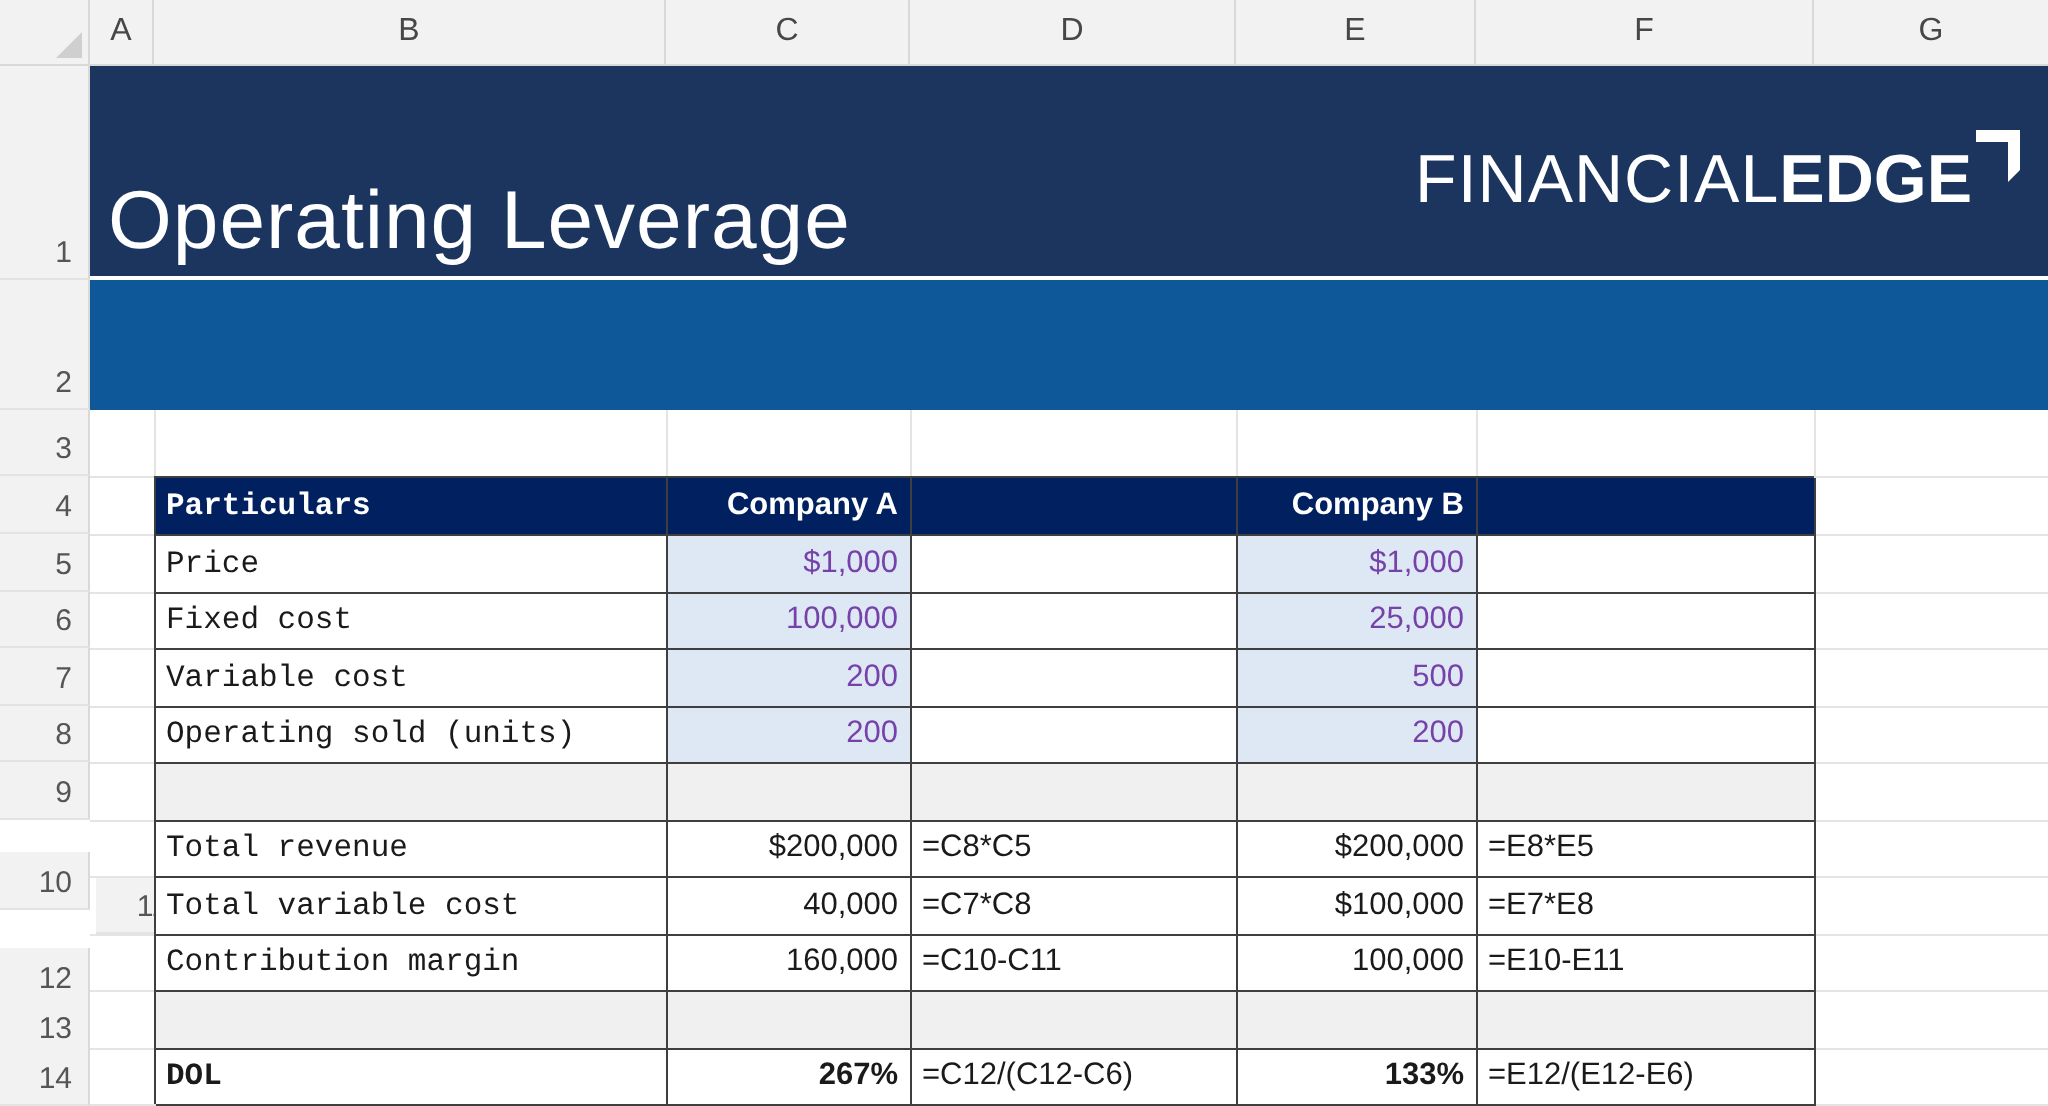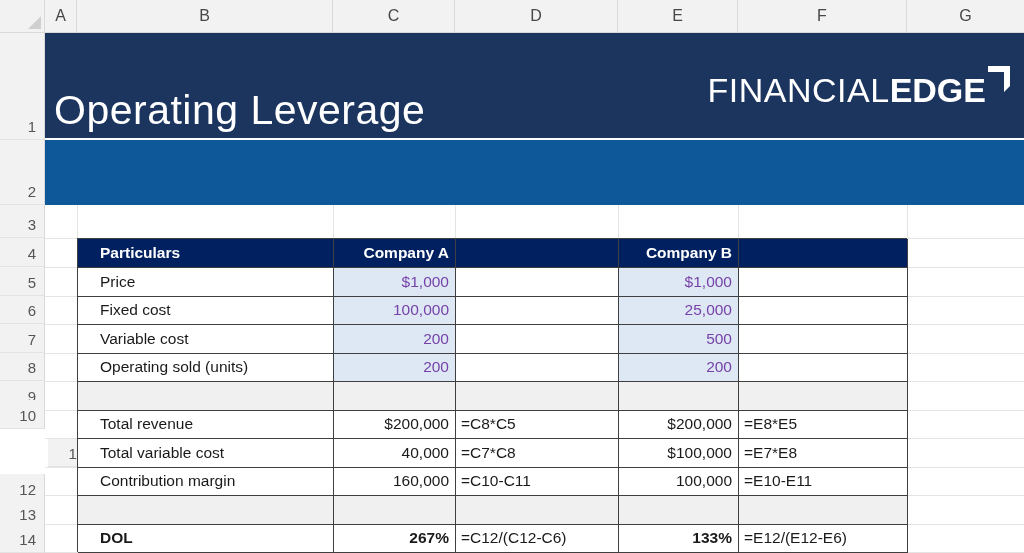--- a/index.html
+++ b/index.html
@@ -39,21 +39,21 @@
   .gl-v { position:absolute; top:205px; height:347px; width:1px; background:#E4E4E4; }
 
   
   #tbl { position:absolute; left:77px; top:238px; width:830px; height:314px;
          display:grid; grid-template-columns:256px 122px 163px 120px 169px;
          grid-template-rows:29px repeat(10, 28.5px);
          border-left:1px solid #3F3F3F; border-top:1px solid #3F3F3F; }
   .cell { border-right:1px solid #3F3F3F; border-bottom:1px solid #3F3F3F;
           display:flex; align-items:center; font-size:15.5px; color:#1A1A1A;
           background:#fff; overflow:hidden; white-space:nowrap; }
-  .lbl   { padding-left:22px; }
+  .lbl   { padding-left:5px;font-family:Liberation Mono, monospace; }
   .num   { justify-content:flex-end; padding-right:6px; }
   .inp   { justify-content:flex-end; padding-right:6px; }
   .fx    { padding-left:5px; }
   .gray  { background:#F0F0F0; }
   .head  { color:#FFFFFF; font-weight:700; }
   .b     { font-weight:700; }
 </style>
 </head>
 <body>
 
@@ -72,21 +72,21 @@
 
   <div class="rownum" style="top:33px;height:107px;">1</div>
   <div class="rownum" style="top:140px;height:65px;">2</div>
   <div class="rownum" style="top:205px;height:33px;">3</div>
   <div class="rownum" style="top:238px;height:29px;">4</div>
   <div class="rownum" style="top:267px;height:28.5px;">5</div>
   <div class="rownum" style="top:295.5px;height:28.5px;">6</div>
   <div class="rownum" style="top:324px;height:28.5px;">7</div>
   <div class="rownum" style="top:352.5px;height:28.5px;">8</div>
   <div class="rownum" style="top:381px;height:28.5px;">9</div>
-  <div class="rownum" style="top:400px;height:28.5px;">10</div>
+  <div class="rownum" style="top:426px;height:28.5px;">10</div>
   <div class="rownum" style="top:438px;height:28.5px;margin-left:48px;">11</div>
   <div class="rownum" style="top:474px;height:28.5px;">12</div>
   <div class="rownum" style="top:499px;height:28.5px;">13</div>
   <div class="rownum" style="top:523.5px;height:29.5px;">14</div>
 
   <div class="gl-v" style="left:77px;"></div>
   <div class="gl-v" style="left:333px;height:33px;"></div>
   <div class="gl-v" style="left:455px;height:33px;"></div>
   <div class="gl-v" style="left:618px;height:33px;"></div>
   <div class="gl-v" style="left:738px;height:33px;"></div>

